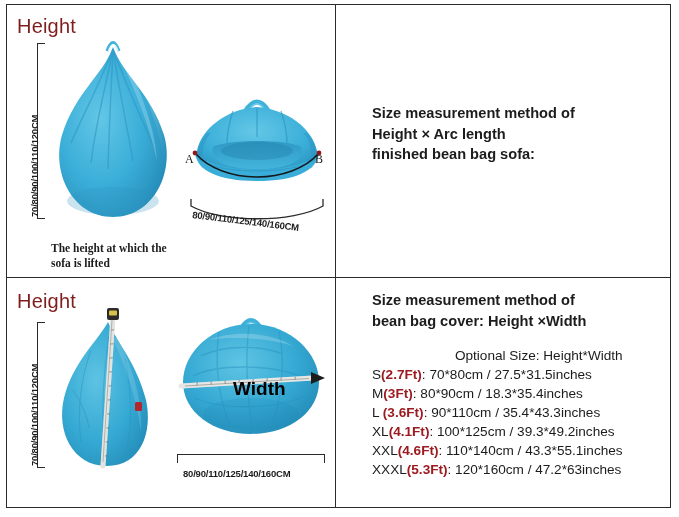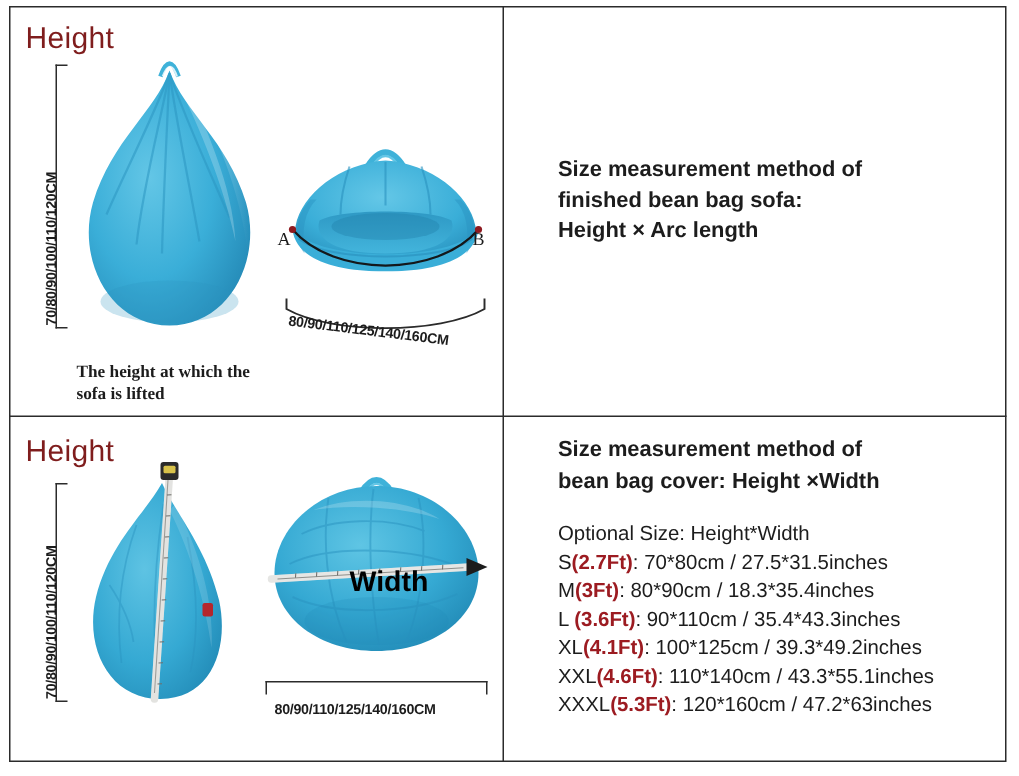--- a/index.html
+++ b/index.html
@@ -128,21 +128,21 @@
     font-size: 14.6px;
     font-weight: bold;
     line-height: 1.42;
   }
   #br-list {
     left: 12px;
     top: 68px;
     font-size: 13.6px;
     line-height: 1.40;
   }
-  #br-list .opt-head { color: #1c1c1c; }
+  #br-list .opt-head { color: #1c1c1c; text-align: right; }
   .size-row { white-space: nowrap; }
   .size-ft { color: #9c1b21; font-weight: bold; }
 
   
   .art { position: absolute; }
 
   .a-label {
     position: absolute;
     font-size: 12px;
     color: #1c1c1c;
@@ -270,22 +270,22 @@
       <path d="M4 2 L4 9 C 34 26, 106 26, 136 9 L136 2" fill="none" stroke="#2b2b2b" stroke-width="1.3"></path>
     </svg>
 
     <div class="horiz-dim" style="left:186px; top:204px; transform:rotate(7deg); transform-origin:left top;">80/90/110/125/140/160CM</div>
 
   </div>
 
   <div class="quad" id="quad-tr">
     <div class="panel-text" id="tr-text">
       <div>Size measurement method of</div>
+      <div>Height × Arc length</div>
       <div>finished bean bag sofa:</div>
-      <div>Height × Arc length</div>
     </div>
   </div>
 
   <div class="quad" id="quad-bl">
 
     <div class="height-label" style="left:10px; top:12px;">Height</div>
 
     <div class="bracket-v" style="left:30px; top:44px; width:8px; height:146px;"></div>
 
     <div class="vert-dim" style="left:22px; top:188px;">70/80/90/100/110/120CM</div>

